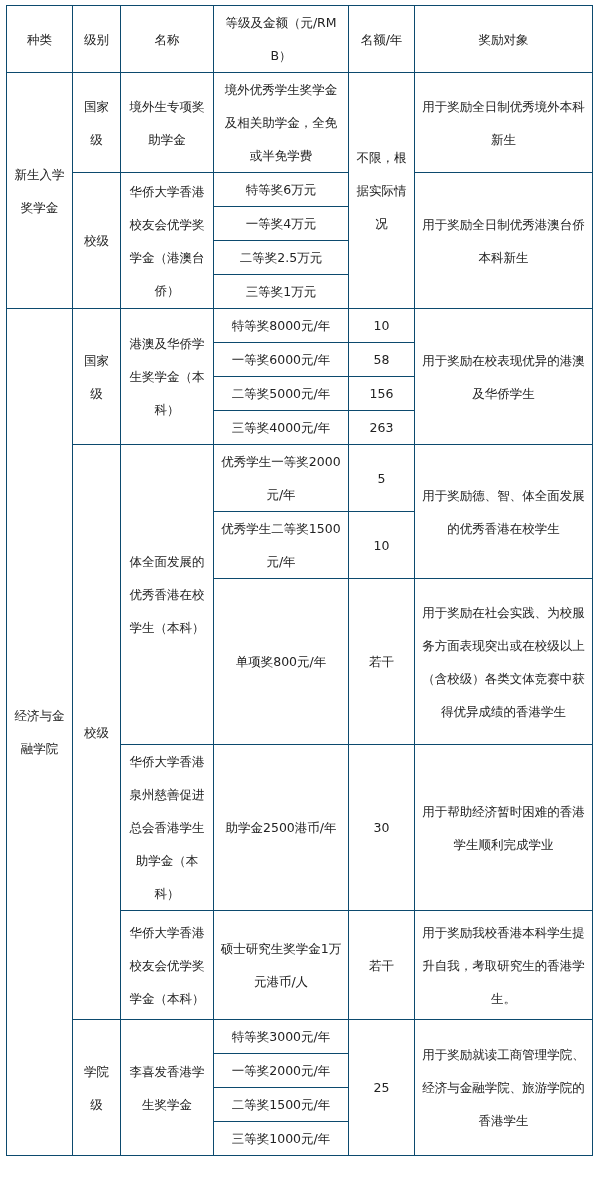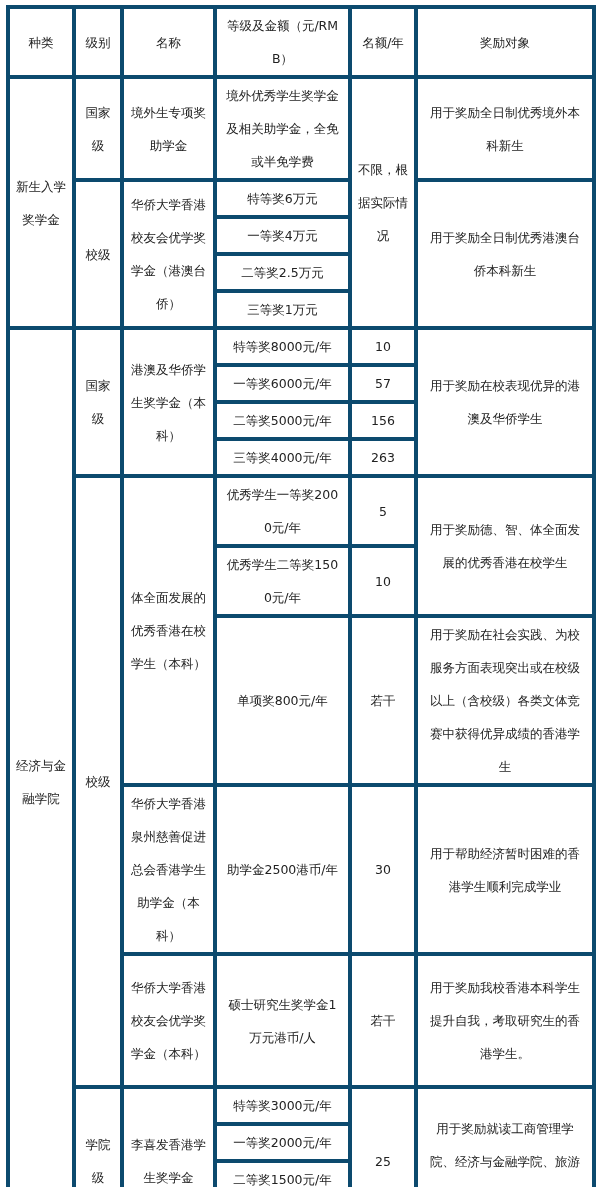--- a/index.html
+++ b/index.html
@@ -1,20 +1,20 @@
 <!DOCTYPE html>
 <html><head>
 <meta charset="utf-8">
 <style>
   html, body { margin: 0; padding: 0; background: #ffffff; }
   body { width: 600px; height: 1187px; position: relative; overflow: hidden;
          font-family: "DejaVu Sans", "Liberation Sans", sans-serif; color: #222; }
   table.grid { position: absolute; left: 6px; top: 5px; border-collapse: collapse;
                table-layout: fixed; width: 586px; }
-  table.grid td { border: 4px solid #0c4a6e; text-align: center; vertical-align: middle;
+  table.grid td { border: 1px solid #0c4a6e; text-align: center; vertical-align: middle;
                   font-size: 12.5px; line-height: 33px; padding: 0 6px; word-break: break-all; }
   td.c-left { text-align: left; }
   td.tight { padding: 0 3px; margin-left: 10px; }
 </style>
 </head>
 <body>
 
 <table class="grid">
   <colgroup>
     <col style="width:66px">
@@ -62,21 +62,21 @@
     <tr style="height:34px">
       <td rowspan="13" class="tight">经济与金融学院</td>
       <td rowspan="4" class="tight">国家级</td>
       <td rowspan="4">港澳及华侨学生奖学金（本科）</td>
       <td>特等奖8000元/年</td>
       <td>10</td>
       <td rowspan="4">用于奖励在校表现优异的港澳及华侨学生</td>
     </tr>
     <tr style="height:34px">
       <td>一等奖6000元/年</td>
-      <td>57</td>
+      <td>58</td>
     </tr>
     <tr style="height:34px">
       <td>二等奖5000元/年</td>
       <td>156</td>
     </tr>
     <tr style="height:34px">
       <td>三等奖4000元/年</td>
       <td>263</td>
     </tr>
 
@@ -95,21 +95,21 @@
       <td>单项奖800元/年</td>
       <td>若干</td>
       <td>用于奖励在社会实践、为校服务方面表现突出或在校级以上（含校级）各类文体竞赛中获得优异成绩的香港学生</td>
     </tr>
     <tr style="height:166px">
       <td class="c-left">华侨大学香港泉州慈善促进总会香港学生助学金（本科）</td>
       <td>助学金2500港币/年</td>
       <td>30</td>
       <td>用于帮助经济暂时困难的香港学生顺利完成学业</td>
     </tr>
-    <tr style="height:133px">
+    <tr style="height:109px">
       <td>华侨大学香港校友会优学奖学金（本科）</td>
       <td>硕士研究生奖学金1万元港币/人</td>
       <td>若干</td>
       <td>用于奖励我校香港本科学生提升自我，考取研究生的香港学生。</td>
     </tr>
 
     <tr style="height:34px">
       <td rowspan="4" class="tight">学院级</td>
       <td rowspan="4">李喜发香港学生奖学金</td>
       <td>特等奖3000元/年</td>

